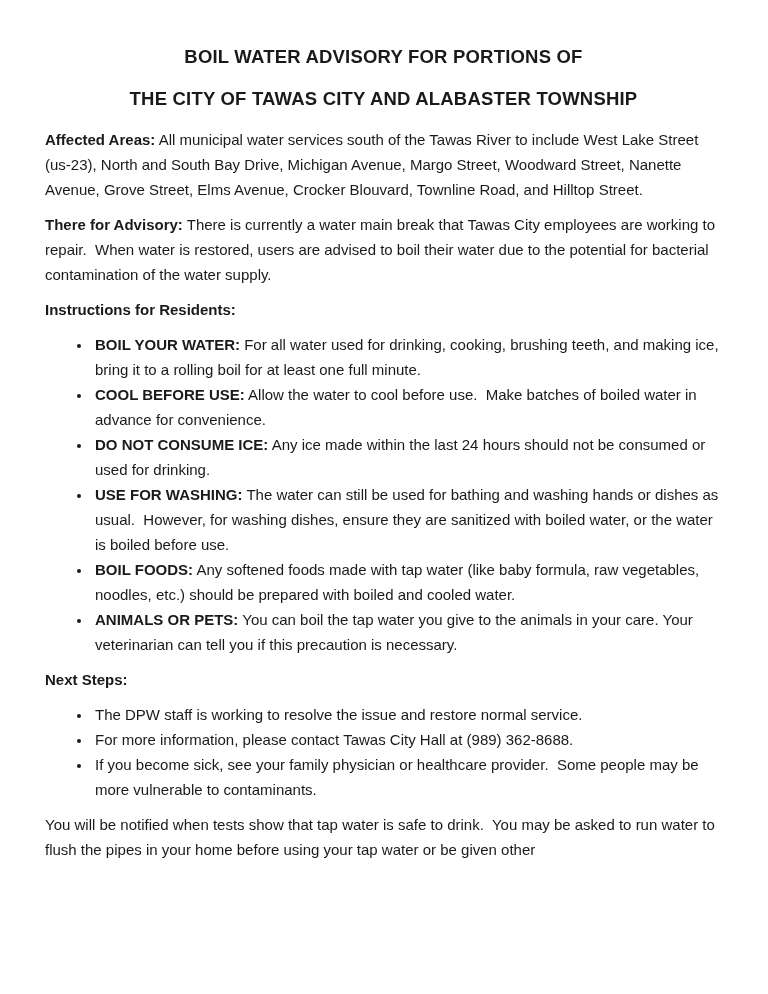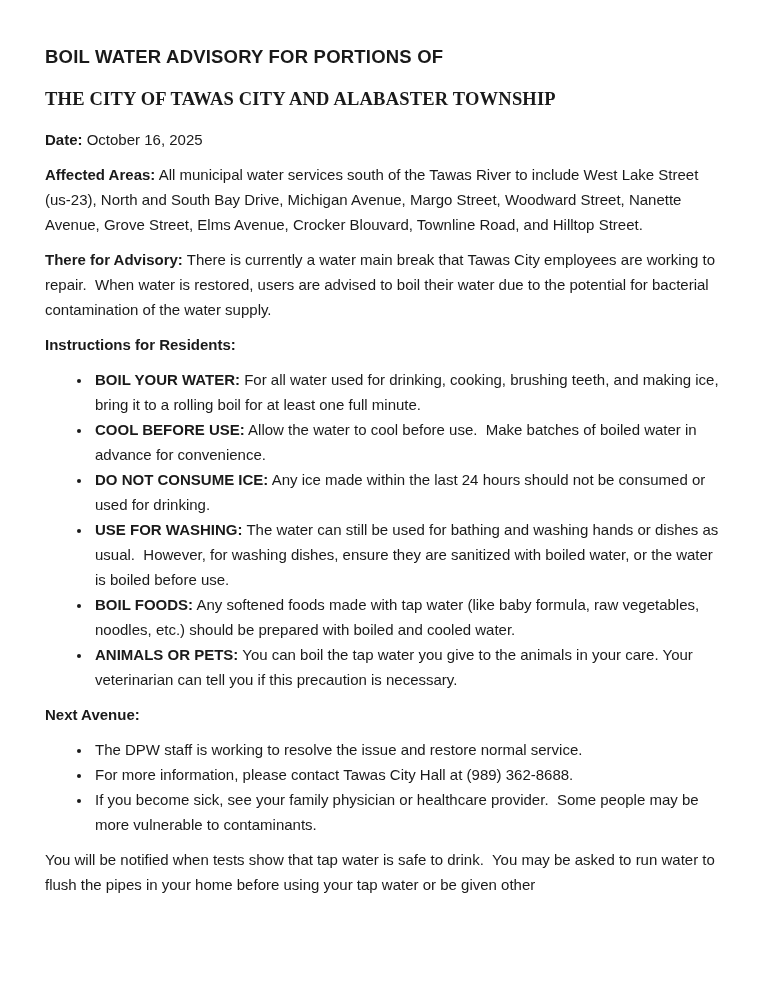--- a/index.html
+++ b/index.html
@@ -16,24 +16,25 @@
     font-family: "Liberation Sans", sans-serif;
     font-size: 15px;
     line-height: 25px;
     color: #1a1a1a;
     overflow: hidden;
   }
   .title {
     font-size: 18.5px;
     line-height: 24px;
     font-weight: 700;
+    text-align: center;
     margin: 0 0 18px 0;
     letter-spacing: 0.2px;
   }
-  .title.second { margin: 12px 0 16px 0; font-family: Liberation Serif, serif; }
+  .title.second { margin: 12px 0 16px 0; }
   .para {
     margin: 0 0 10px 0;
     white-space: pre-wrap;
   }
   .heading {
     font-weight: 700;
     margin: 0 0 10px 0;
   }
   .lead { font-weight: 700; }
   ul.bullets {
@@ -48,38 +49,37 @@
   ul.bullets li::marker { font-size: 13px; }
 </style>
 </head>
 <body>
 
 <div class="page">
 
   <p class="title">BOIL WATER ADVISORY FOR PORTIONS OF</p>
   <p class="title second">THE CITY OF TAWAS CITY AND ALABASTER TOWNSHIP</p>
 
-  <p class="para"><span class="lead">Date:</span> <span>October 16, 2025</span></p>
 
   <p class="para"><span class="lead">Affected Areas:</span> <span>All municipal water services south of the Tawas River to include West Lake Street (us-23), North and South Bay Drive, Michigan Avenue, Margo Street, Woodward Street, Nanette Avenue, Grove Street, Elms Avenue, Crocker Blouvard, Townline Road, and Hilltop Street.</span></p>
 
   <p class="para"><span class="lead">There for Advisory:</span> <span>There is currently a water main break that Tawas City employees are working to repair.  When water is restored, users are advised to boil their water due to the potential for bacterial contamination of the water supply.</span></p>
 
   <p class="heading">Instructions for Residents:</p>
 
   <ul class="bullets">
     <li><span class="lead">BOIL YOUR WATER:</span> <span>For all water used for drinking, cooking, brushing teeth, and making ice, bring it to a rolling boil for at least one full minute.</span></li>
     <li><span class="lead">COOL BEFORE USE:</span> <span>Allow the water to cool before use.  Make batches of boiled water in advance for convenience.</span></li>
     <li><span class="lead">DO NOT CONSUME ICE:</span> <span>Any ice made within the last 24 hours should not be consumed or used for drinking.</span></li>
     <li><span class="lead">USE FOR WASHING:</span> <span>The water can still be used for bathing and washing hands or dishes as usual.  However, for washing dishes, ensure they are sanitized with boiled water, or the water is boiled before use.</span></li>
     <li><span class="lead">BOIL FOODS:</span> <span>Any softened foods made with tap water (like baby formula, raw vegetables, noodles, etc.) should be prepared with boiled and cooled water.</span></li>
     <li><span class="lead">ANIMALS OR PETS:</span> <span>You can boil the tap water you give to the animals in your care. Your veterinarian can tell you if this precaution is necessary.</span></li>
   </ul>
 
-  <p class="heading">Next Avenue:</p>
+  <p class="heading">Next Steps:</p>
 
   <ul class="bullets">
     <li>The DPW staff is working to resolve the issue and restore normal service.</li>
     <li>For more information, please contact Tawas City Hall at (989) 362-8688.</li>
     <li>If you become sick, see your family physician or healthcare provider.  Some people may be more vulnerable to contaminants.</li>
   </ul>
 
   <p class="para">You will be notified when tests show that tap water is safe to drink.  You may be asked to run water to flush the pipes in your home before using your tap water or be given other</p>
 
 </div>

